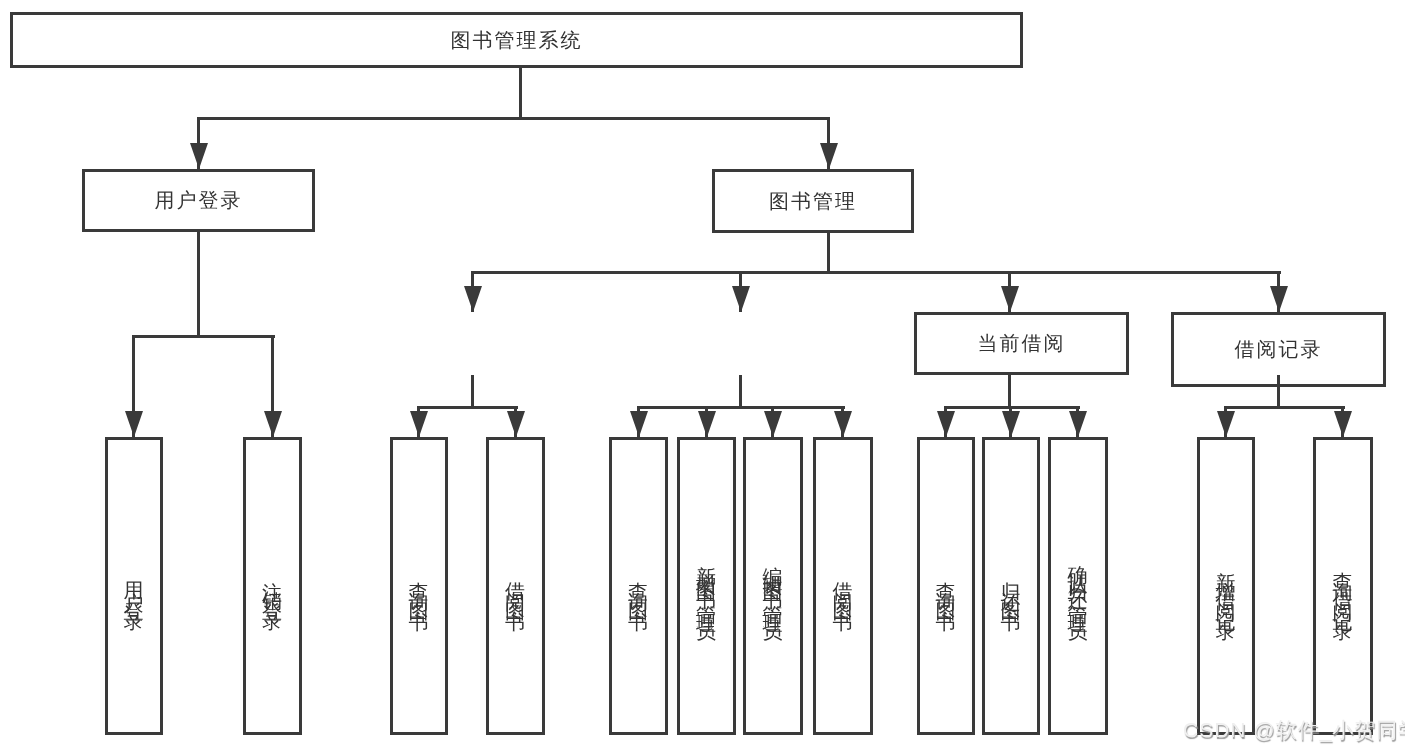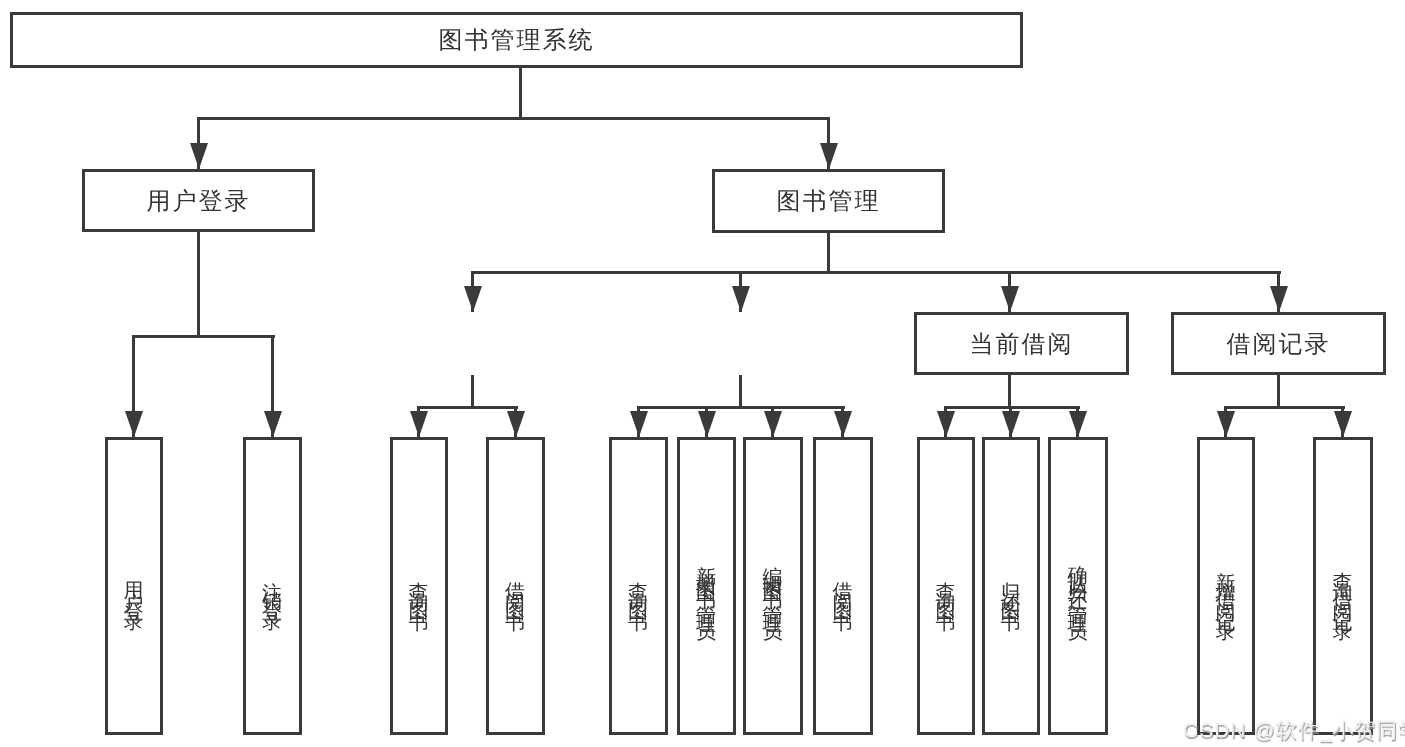--- a/index.html
+++ b/index.html
@@ -20,21 +20,21 @@
   .box{
     position:absolute;
     box-sizing:border-box;
     background:#ffffff;
     border:3px solid var(--line);
     display:flex;
     align-items:center;
     justify-content:center;
     color:var(--text);
   }
-  .hlabel{font-size:24px;letter-spacing:2px;white-space:nowrap;}
+  .hlabel{font-size:20px;letter-spacing:2px;white-space:nowrap;}
   .vtext{
     writing-mode:vertical-rl;
     text-orientation:mixed;
     font-size:20px;
     letter-spacing:10px;
     line-height:1;
     color:var(--text);
   }
   .vtight .vtext{letter-spacing:8px;}
   .line{position:absolute;background:var(--line);}
@@ -67,21 +67,21 @@
   <div class="line" style="left:519px;top:68px;width:3px;height:52px;"></div>
   <div class="line" style="left:197px;top:117px;width:633px;height:3px;"></div>
   <div class="line" style="left:197px;top:117px;width:3px;height:52px;"></div>
   <div class="head" style="left:190px;top:143px;"></div>
   <div class="line" style="left:827px;top:117px;width:3px;height:52px;"></div>
   <div class="head" style="left:820px;top:143px;"></div>
 
   <div class="box" style="left:82px;top:169px;width:233px;height:63px;">
     <span class="hlabel">用户登录</span>
   </div>
-  <div class="box" style="left:712px;top:169px;width:233px;height:64px;">
+  <div class="box" style="left:712px;top:169px;width:202px;height:64px;">
     <span class="hlabel">图书管理</span>
   </div>
 
   <div class="line" style="left:197px;top:232px;width:3px;height:106px;"></div>
   <div class="line" style="left:132px;top:335px;width:143px;height:3px;"></div>
   <div class="line" style="left:132px;top:335px;width:3px;height:102px;"></div>
   <div class="head" style="left:125px;top:411px;"></div>
   <div class="line" style="left:271px;top:335px;width:3px;height:102px;"></div>
   <div class="head" style="left:264px;top:411px;"></div>
 
@@ -92,21 +92,21 @@
   <div class="line" style="left:739px;top:271px;width:3px;height:41px;"></div>
   <div class="head" style="left:732px;top:286px;"></div>
   <div class="line" style="left:1008px;top:271px;width:3px;height:41px;"></div>
   <div class="head" style="left:1001px;top:286px;"></div>
   <div class="line" style="left:1277px;top:271px;width:3px;height:41px;"></div>
   <div class="head" style="left:1270px;top:286px;"></div>
 
   <div class="box" style="left:902px;top:312px;width:215px;height:63px;margin-left:12px;">
     <span class="hlabel">当前借阅</span>
   </div>
-  <div class="box" style="left:1171px;top:312px;width:215px;height:63px;">
+  <div class="box" style="left:1171px;top:312px;width:215px;height:75px;">
     <span class="hlabel">借阅记录</span>
   </div>
 
   <div class="line" style="left:471px;top:375px;width:3px;height:34px;"></div>
   <div class="line" style="left:417px;top:406px;width:101px;height:3px;"></div>
   <div class="line" style="left:417px;top:406px;width:3px;height:31px;"></div>
   <div class="head" style="left:410px;top:411px;"></div>
   <div class="line" style="left:514px;top:406px;width:3px;height:31px;"></div>
   <div class="head" style="left:507px;top:411px;"></div>
 

